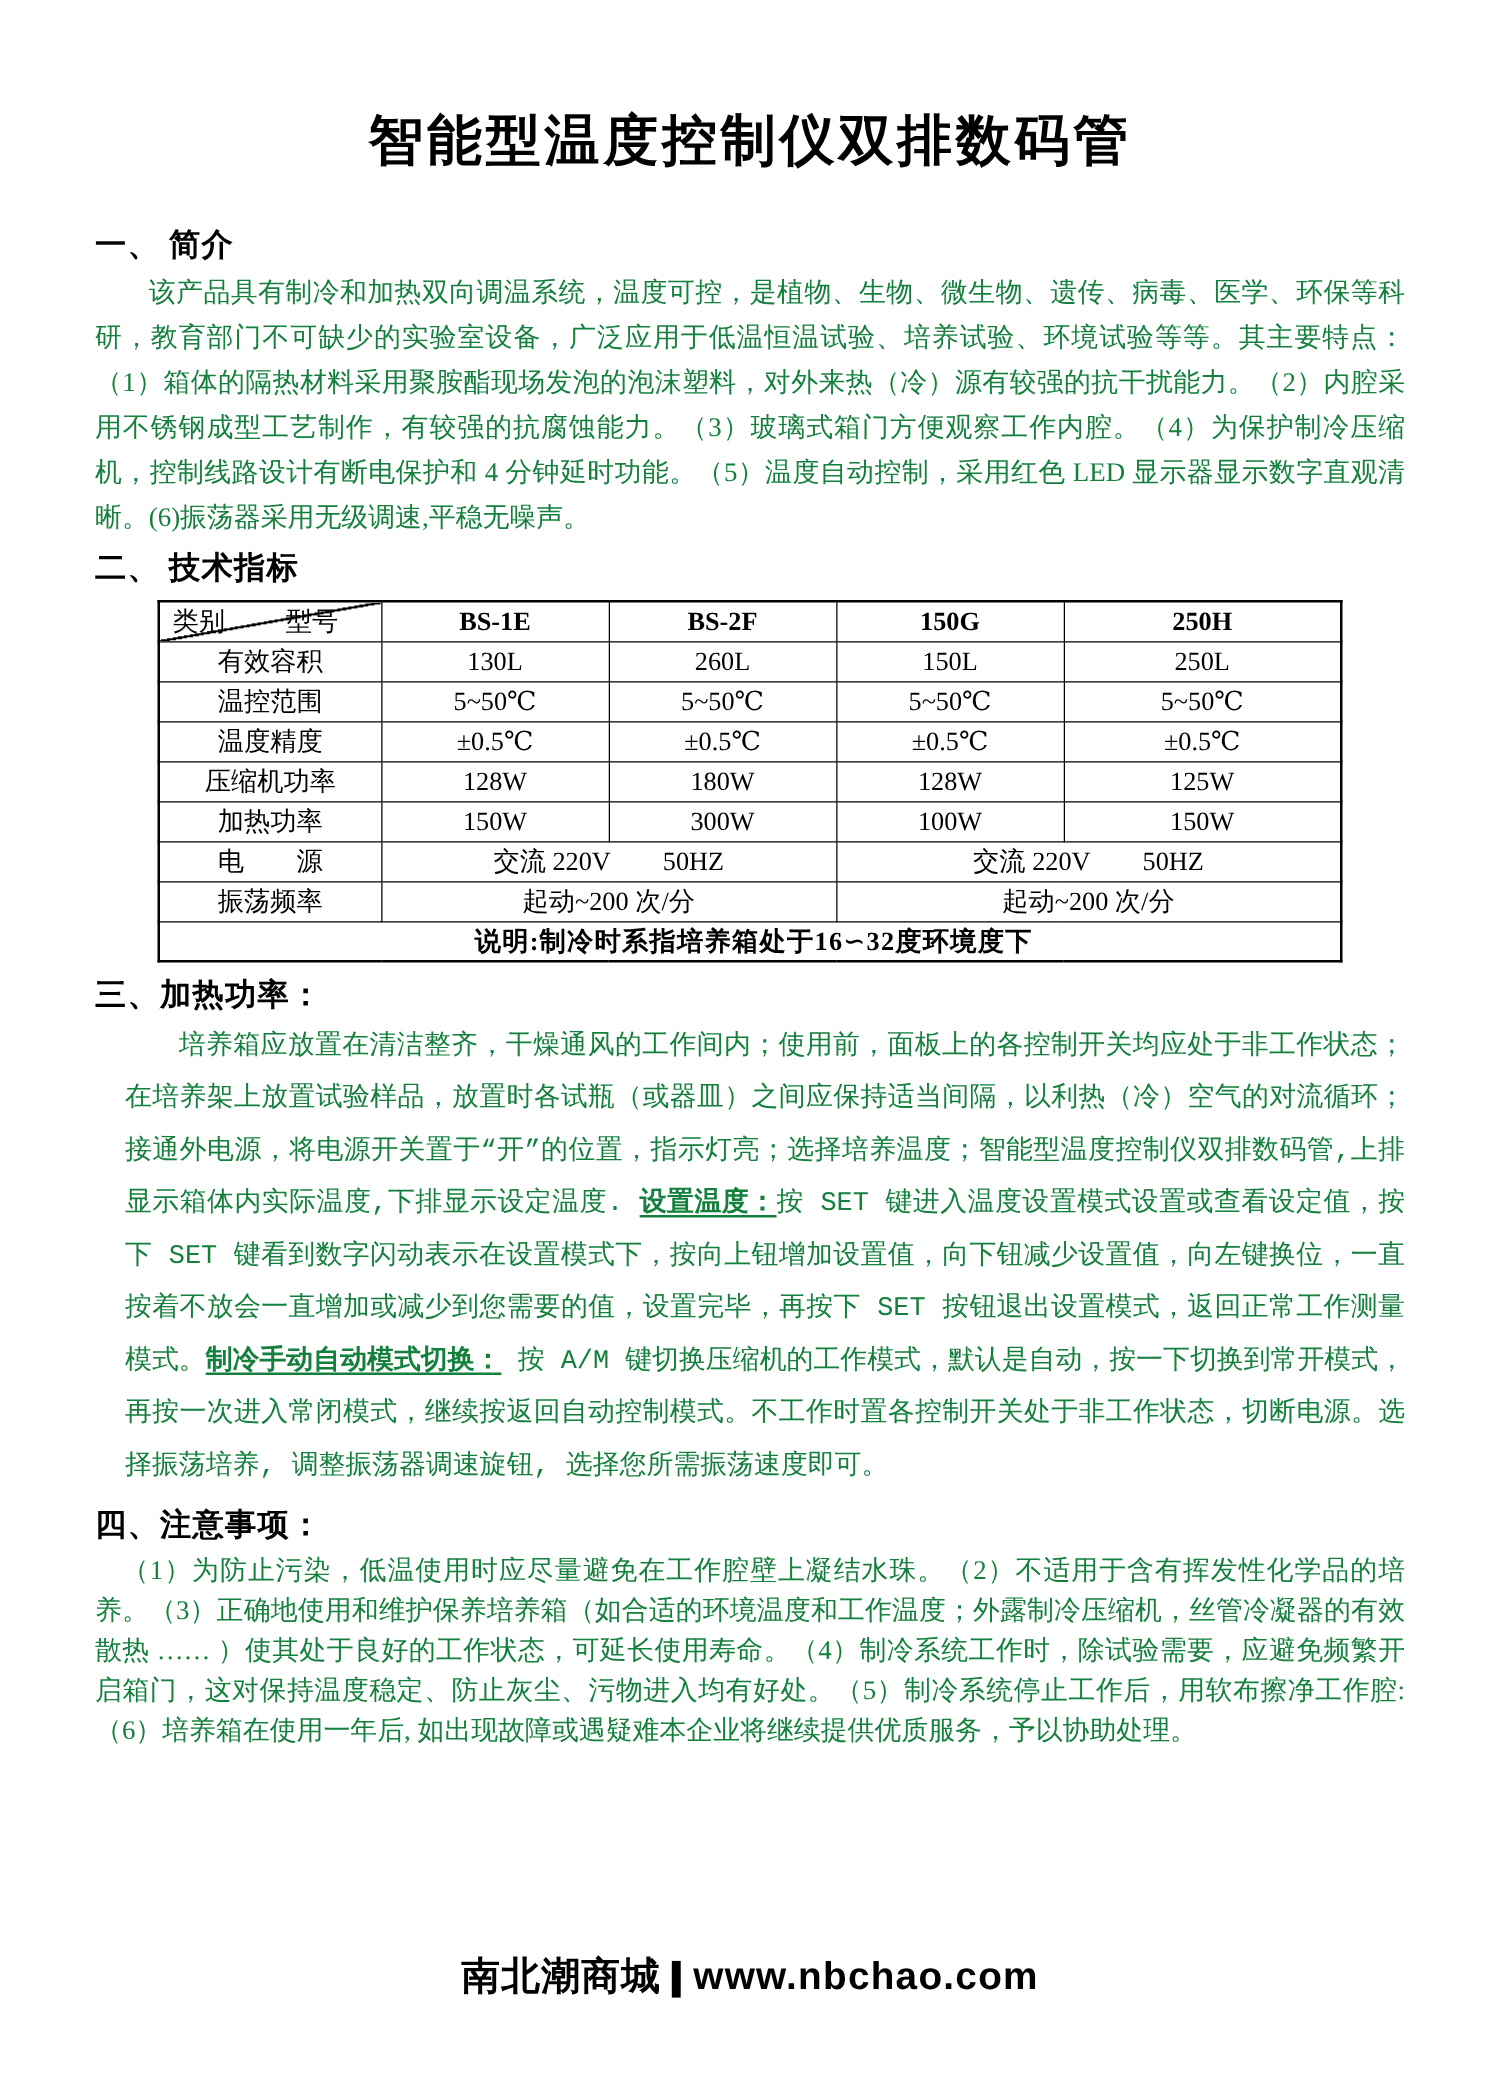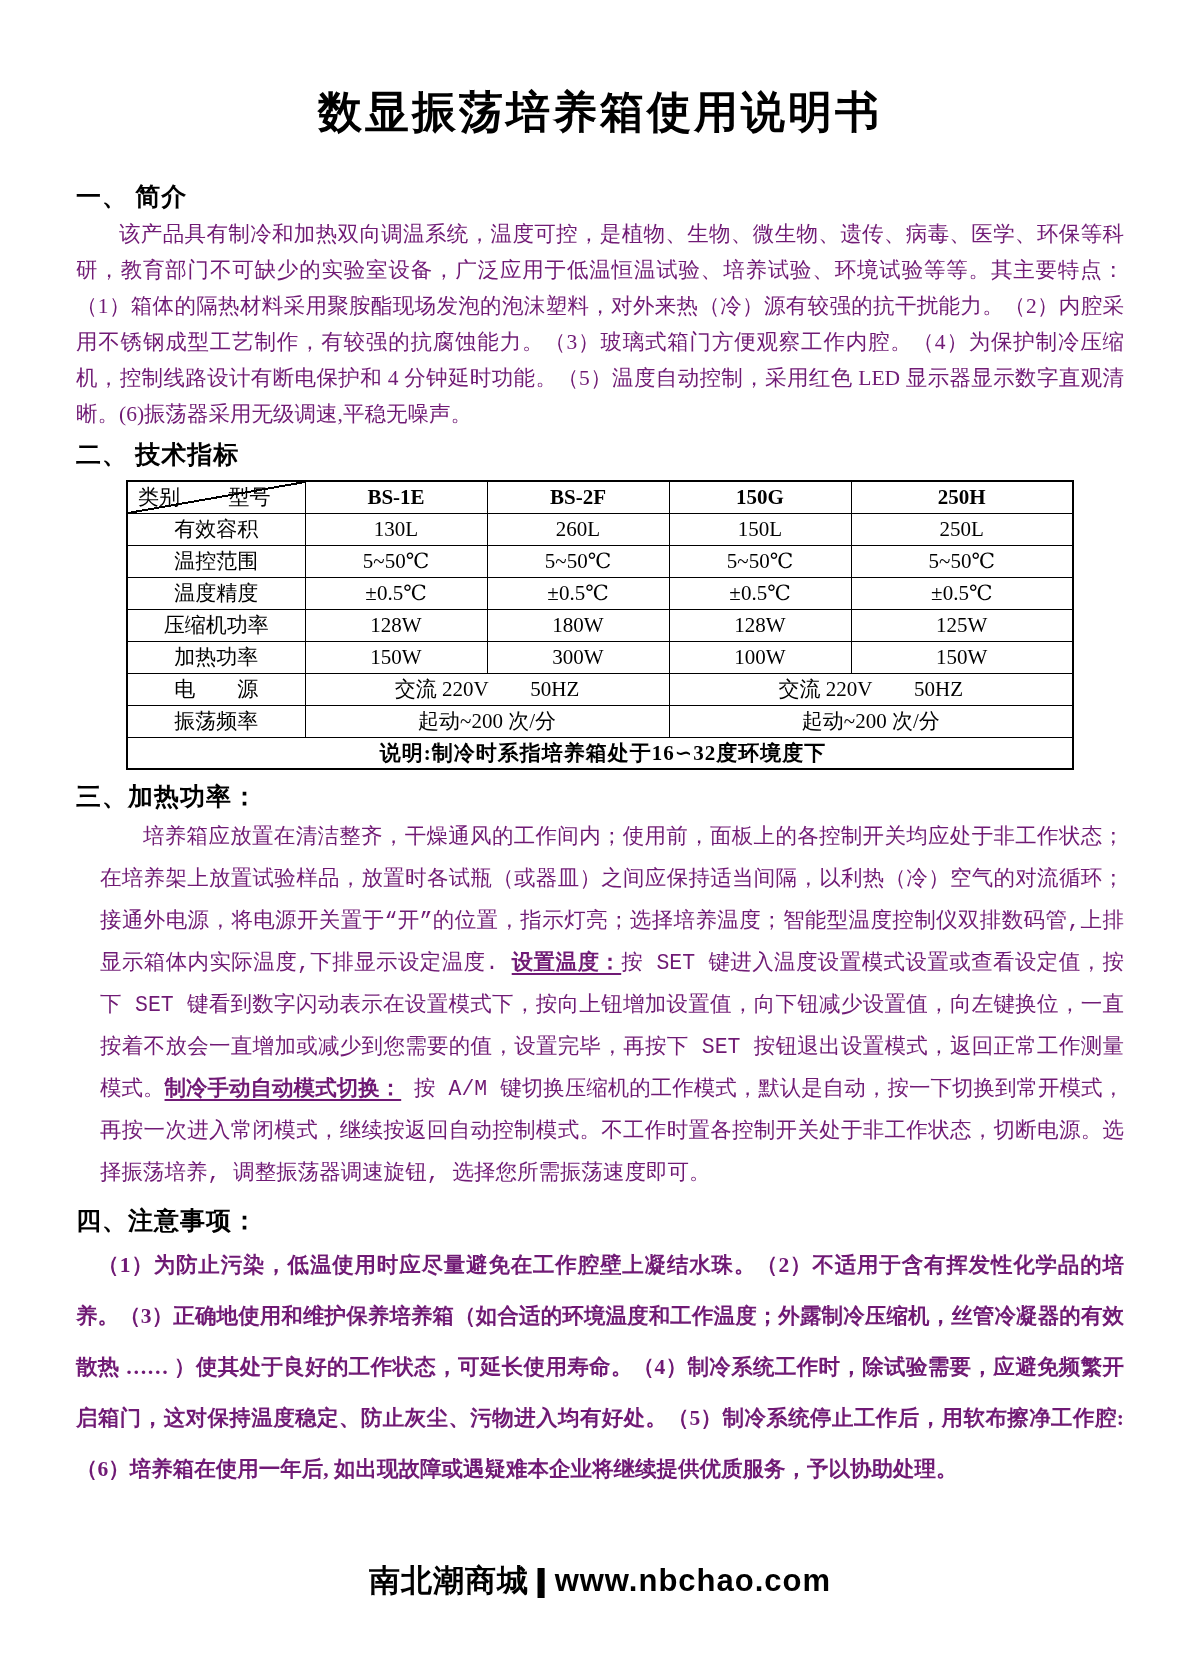--- a/index.html
+++ b/index.html
@@ -28,33 +28,32 @@
     font-weight: bold;
     line-height: 34px;
     margin: 6px 0 2px 0;
     letter-spacing: 1px;
   }
   h2.sec-heading.spaced { margin-top: 10px; }
   p.body-text {
     font-size: 21.5px;
     line-height: 36px;
     text-align: justify;
-    color: #701a75;
+    color: #15803d;
   }
   p.intro-body { text-indent: 2em; }
   p.usage-body {
     padding-left: 24px;
     text-indent: 2em;
     line-height: 42px;
     font-family: Liberation Mono, monospace;
   }
   p.notes-body {
     text-indent: 1em;
-    line-height: 51px;
-    font-weight: bold;
+    line-height: 32px;
   }
   .emph {
     font-weight: bold;
     text-decoration: underline;
     text-underline-offset: 4px;
   }
   
   table.specs {
     border-collapse: collapse;
     margin: 8px auto 4px auto;
@@ -120,21 +119,21 @@
     font-weight: 900;
     transform: scaleX(1.8);
     margin: 0 8px;
   }
 </style>
 </head>
 <body>
 
 <div class="page">
 
-  <h1 class="doc-title">数显振荡培养箱使用说明书</h1>
+  <h1 class="doc-title">智能型温度控制仪双排数码管</h1>
 
   <section>
     <h2 class="sec-heading">一、 简介</h2>
     <p class="body-text intro-body">该产品具有制冷和加热双向调温系统，温度可控，是植物、生物、微生物、遗传、病毒、医学、环保等科研，教育部门不可缺少的实验室设备，广泛应用于低温恒温试验、培养试验、环境试验等等。其主要特点：（1）箱体的隔热材料采用聚胺酯现场发泡的泡沫塑料，对外来热（冷）源有较强的抗干扰能力。（2）内腔采用不锈钢成型工艺制作，有较强的抗腐蚀能力。（3）玻璃式箱门方便观察工作内腔。（4）为保护制冷压缩机，控制线路设计有断电保护和 4 分钟延时功能。（5）温度自动控制，采用红色 LED 显示器显示数字直观清晰。(6)振荡器采用无级调速,平稳无噪声。</p>
   </section>
 
   <section>
     <h2 class="sec-heading">二、 技术指标</h2>
 
     <table class="specs">

